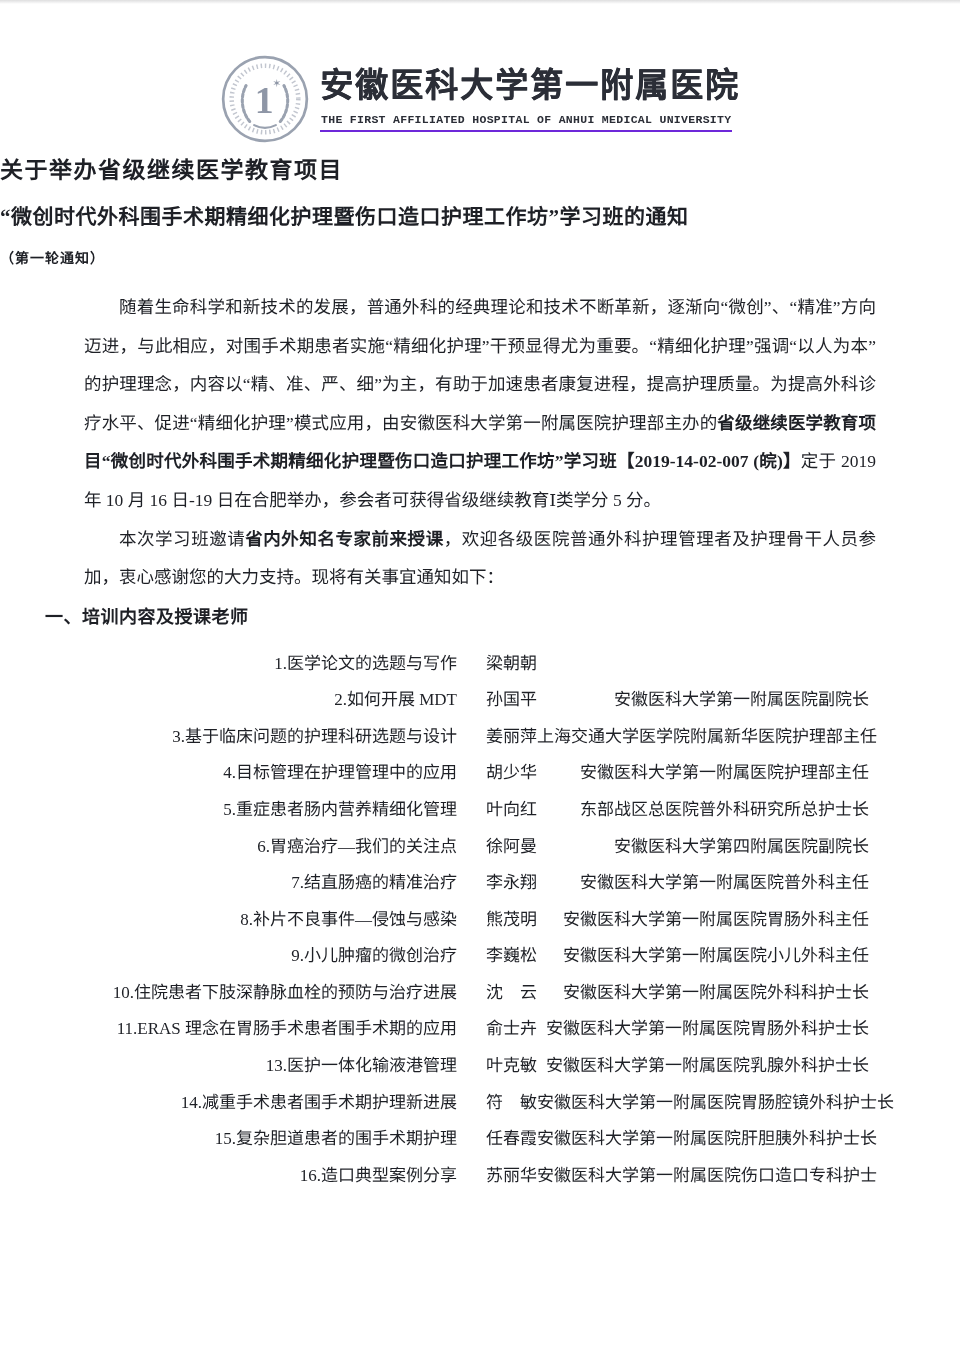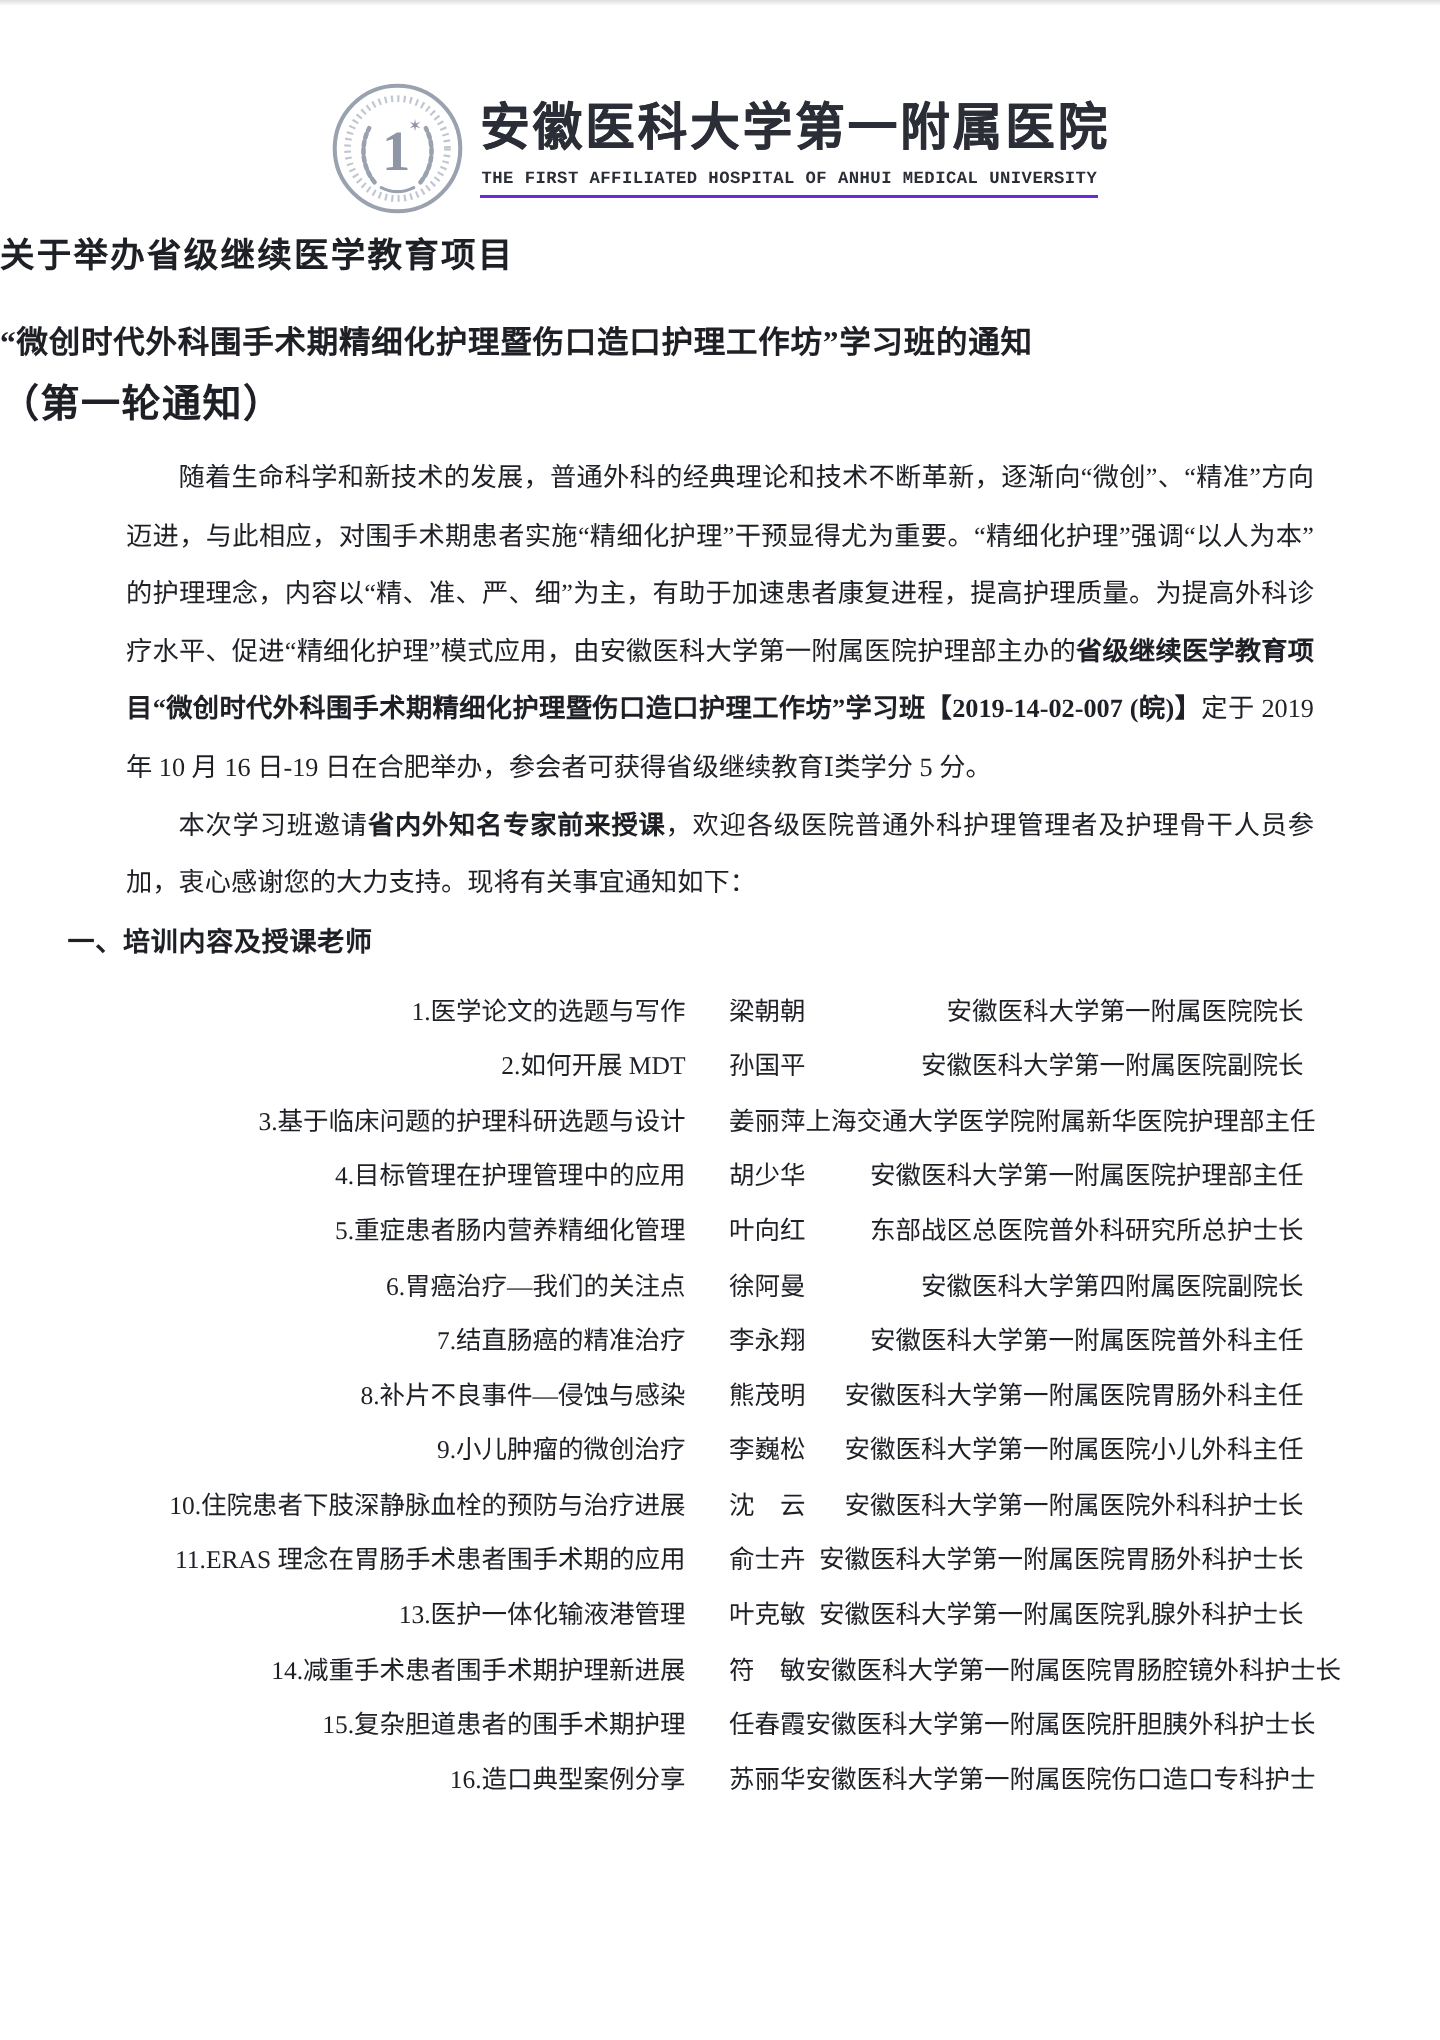--- a/index.html
+++ b/index.html
@@ -26,22 +26,22 @@
   .en-name{
     margin-top:7px;display:inline-block;
     font-family:"Liberation Mono","DejaVu Sans Mono",monospace;
     font-size:11.5px;font-weight:bold;letter-spacing:.3px;color:#2b2e37;
     border-bottom:2px solid #6d28d9;padding:0 1px 4px 1px;white-space:nowrap;
   }
 
   
   .titles{margin-top:10px;}
   .t1{font-size:23px;font-weight:bold;letter-spacing:1.5px;line-height:34px;}
-  .t2{font-size:21px;font-weight:bold;letter-spacing:.5px;line-height:30px;margin-top:25px;}
-  .t3{font-size:26px;font-weight:bold;letter-spacing:1px;line-height:30px;margin-top:12px;}
+  .t2{font-size:21px;font-weight:bold;letter-spacing:.5px;line-height:30px;margin-top:14px;}
+  .t3{font-size:14px;font-weight:bold;letter-spacing:1px;line-height:30px;margin-top:12px;}
 
   
   .bodytext{padding:0 84px;margin-top:14px;font-size:17.5px;line-height:38.6px;text-align:justify;}
   .salutation{font-weight:bold;font-size:18px;}
   .para{text-indent:2em;margin:0;}
   .para b{font-weight:bold;}
 
   .section-heading{padding:0 45px;margin-top:1px;font-weight:bold;font-size:18px;line-height:38px;letter-spacing:.5px;}
 
   
@@ -85,21 +85,20 @@
     <p class="para"><span>随着生命科学和新技术的发展，普通外科的经典理论和技术不断革新，逐渐向“微创”、“精准”方向迈进，与此相应，对围手术期患者实施“精细化护理”干预显得尤为重要。“精细化护理”强调“以人为本”的护理理念，内容以“精、准、严、细”为主，有助于加速患者康复进程，提高护理质量。为提高外科诊疗水平、促进“精细化护理”模式应用，由安徽医科大学第一附属医院护理部主办的</span><b>省级继续医学教育项目“微创时代外科围手术期精细化护理暨伤口造口护理工作坊”学习班【2019-14-02-007 (皖)】</b><span>定于 2019 年 10 月 16 日-19 日在合肥举办，参会者可获得省级继续教育Ⅰ类学分 5 分。</span></p>
     <p class="para"><span>本次学习班邀请</span><b>省内外知名专家前来授课</b><span>，欢迎各级医院普通外科护理管理者及护理骨干人员参加，衷心感谢您的大力支持。现将有关事宜通知如下：</span></p>
   </div>
 
   <div class="section-heading">一、培训内容及授课老师</div>
 
   <div class="schedule">
     <div class="srow">
       <div class="c-topic">1.医学论文的选题与写作</div>
       <div class="c-name">梁朝朝</div>
-      <div class="c-aff">安徽医科大学第一附属医院院长</div>
     </div>
     <div class="srow">
       <div class="c-topic">2.如何开展 MDT</div>
       <div class="c-name">孙国平</div>
       <div class="c-aff">安徽医科大学第一附属医院副院长</div>
     </div>
     <div class="srow">
       <div class="c-topic">3.基于临床问题的护理科研选题与设计</div>
       <div class="c-name">姜丽萍</div>
       <div class="c-aff">上海交通大学医学院附属新华医院护理部主任</div>

